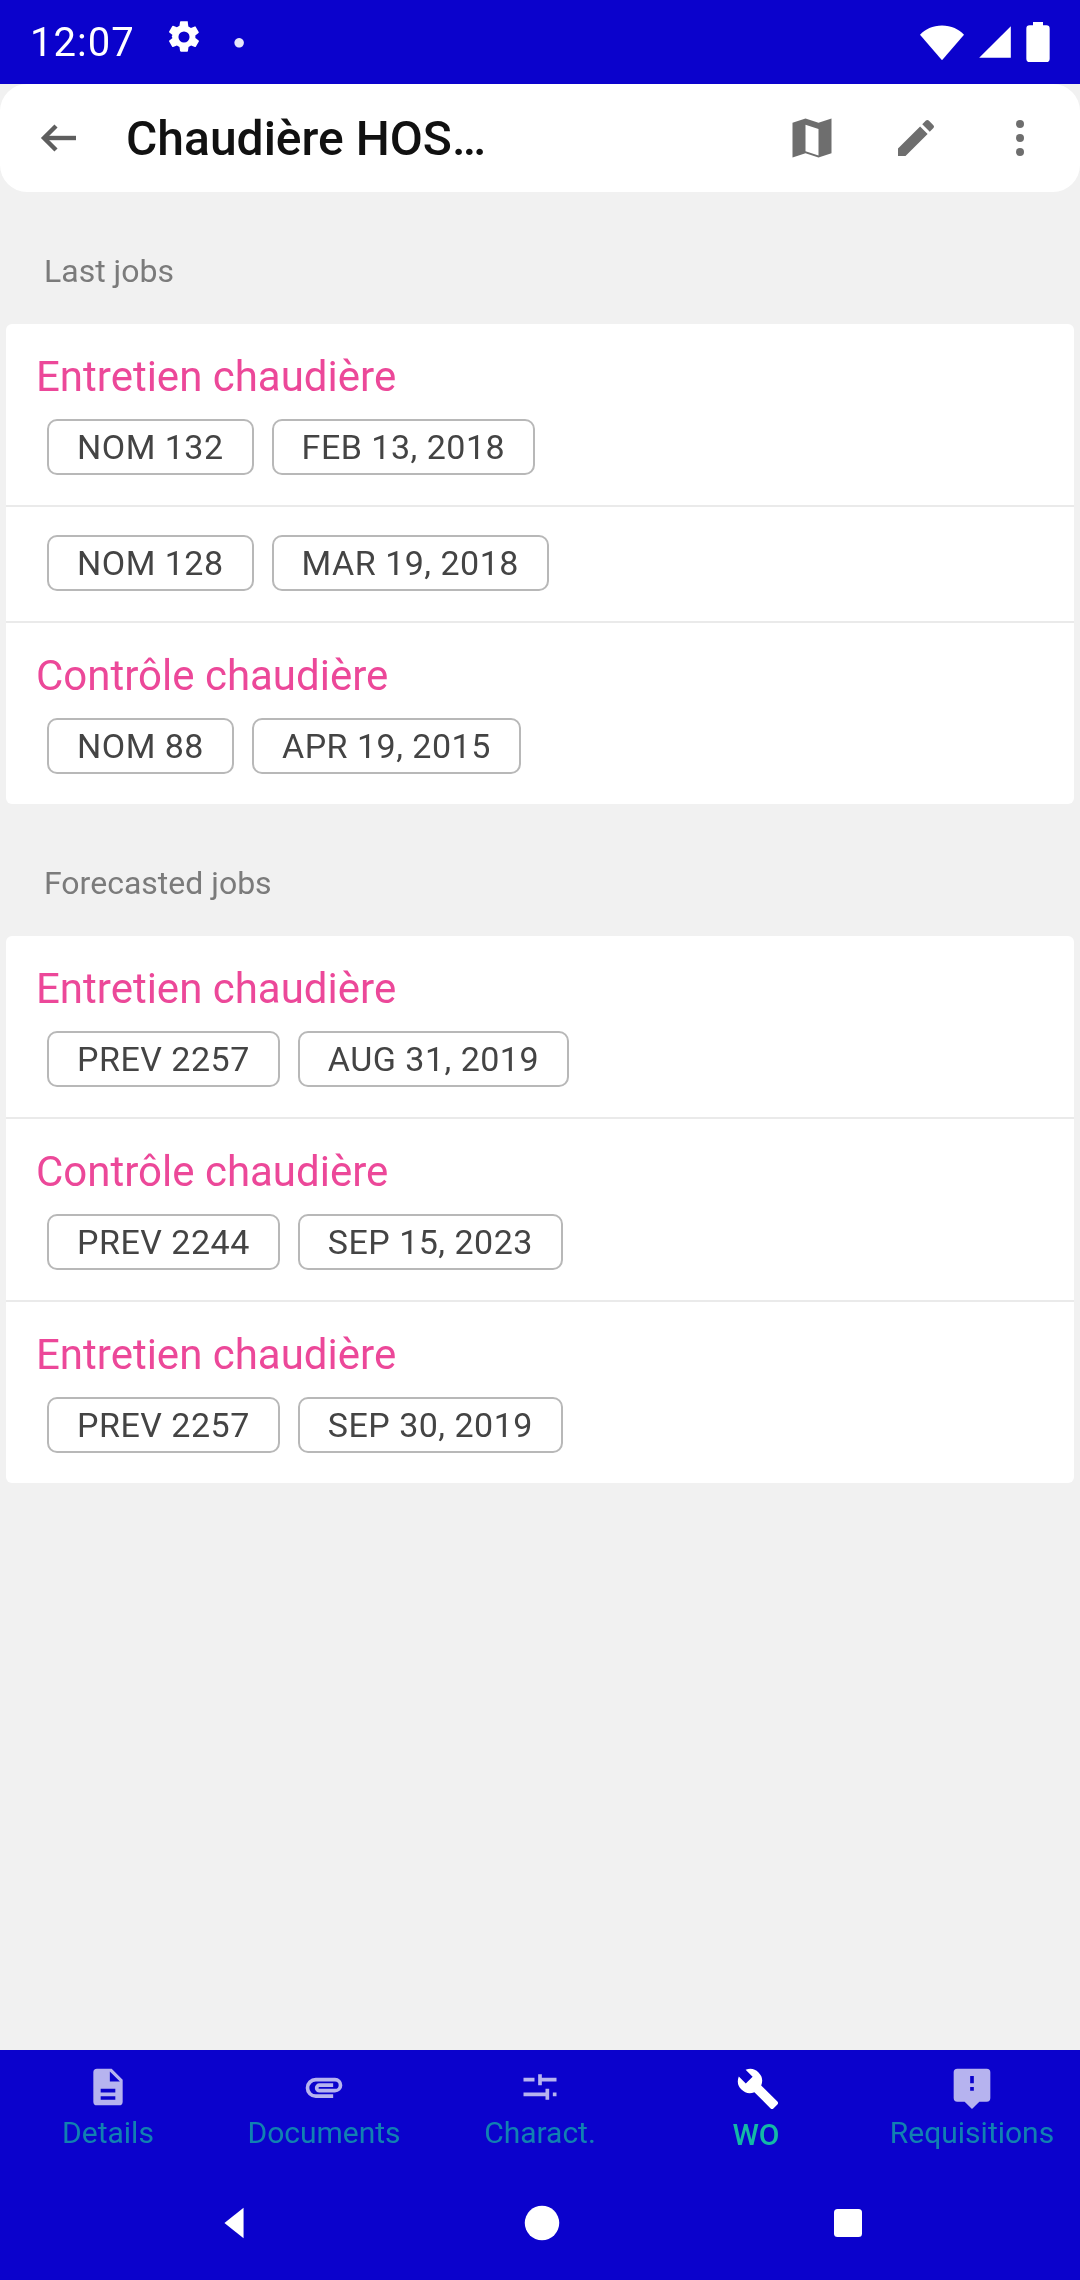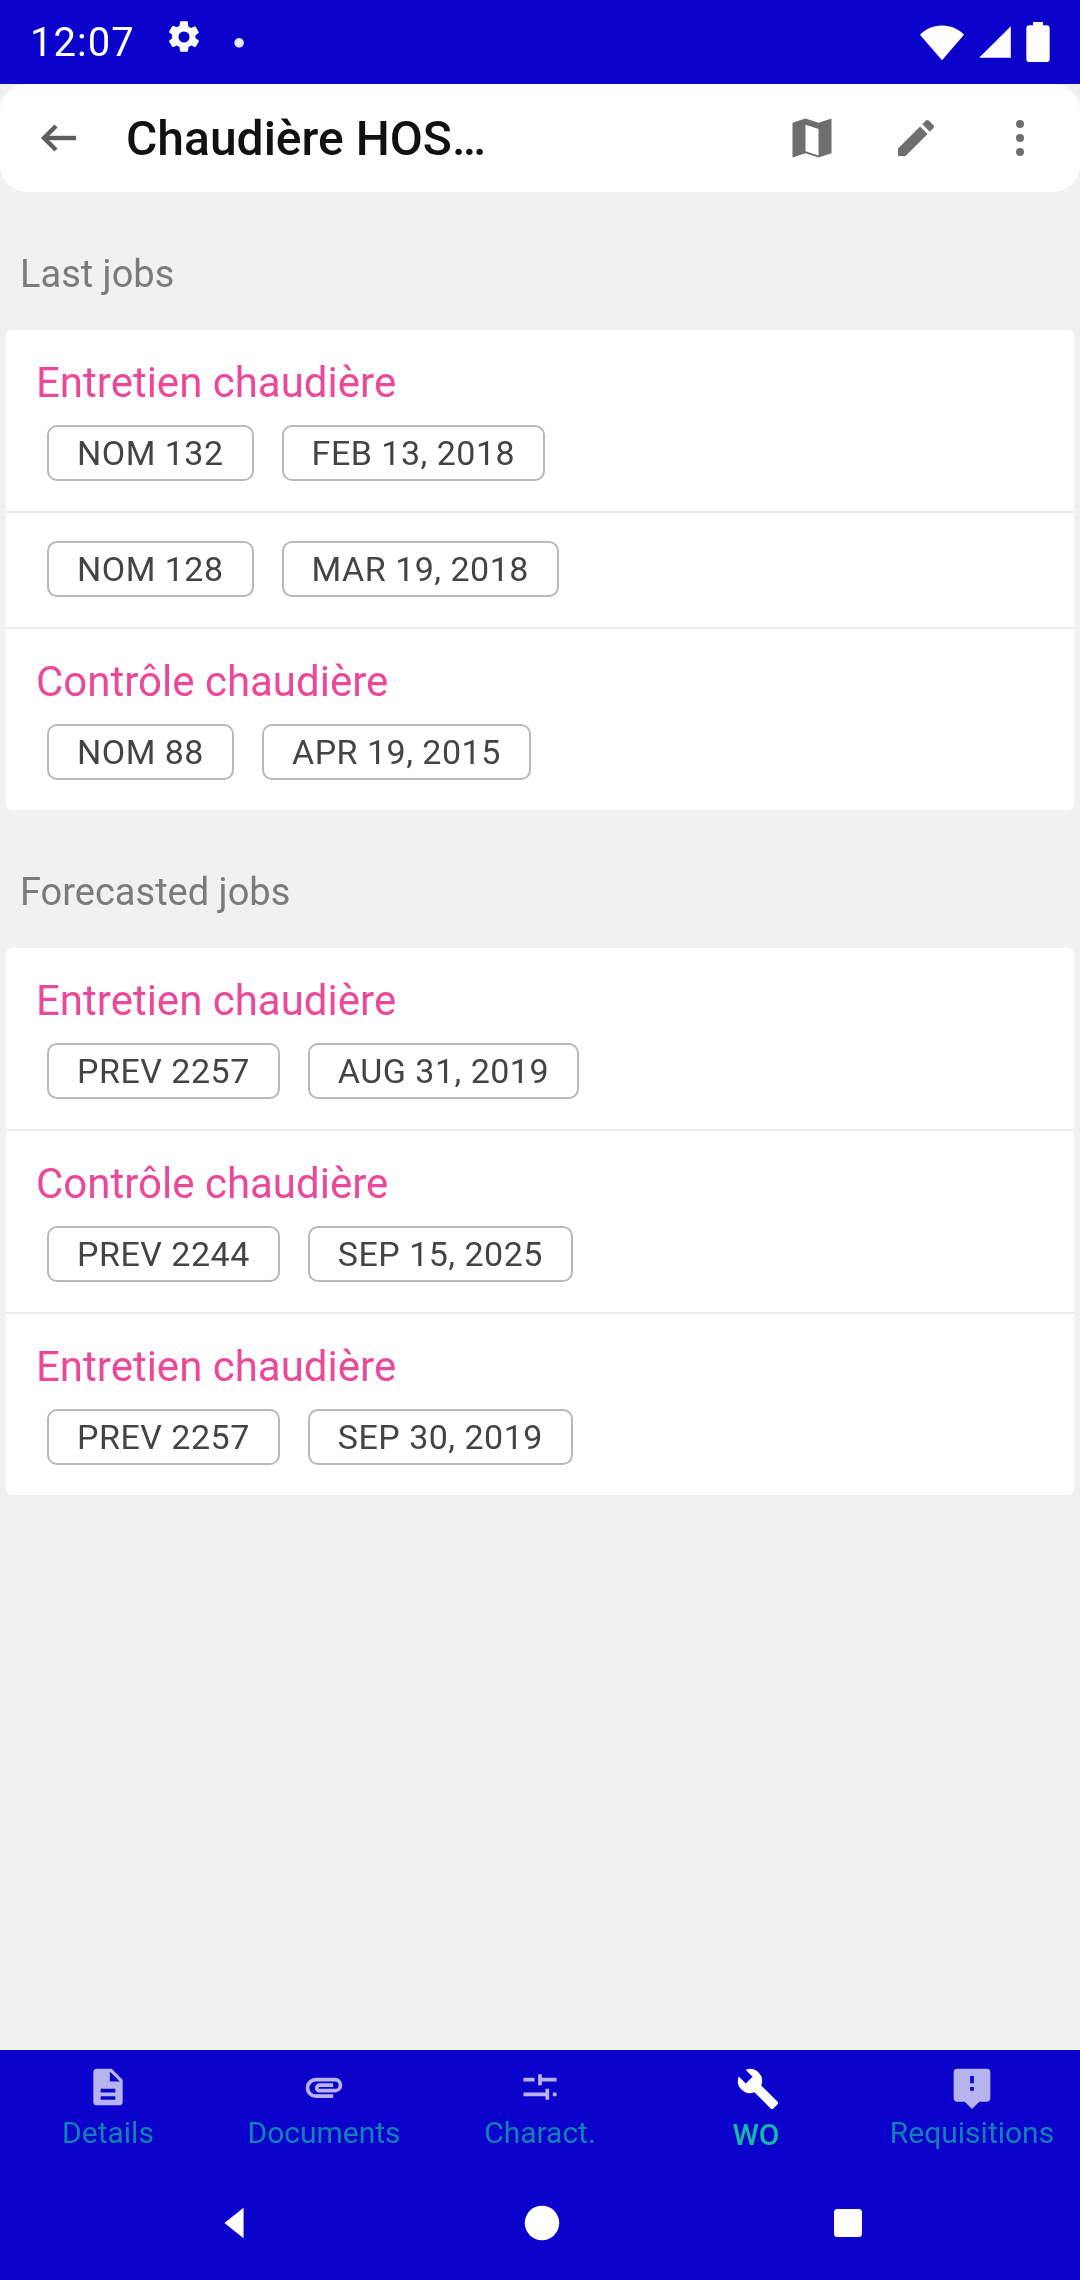--- a/index.html
+++ b/index.html
@@ -54,41 +54,41 @@
     padding-left: 10px;
   }
 
   .content {
     height: calc(100% - 118px - 108px - 115px - 115px);
     overflow: hidden;
     position: relative;
   }
 
   .section-header {
-    font-size: 38px;
+    font-size: 32px;
     color: #7b7b7b;
-    padding: 60px 20px 34px;
+    padding: 60px 44px 34px;
   }
 
   .card {
     background: #ffffff;
     margin: 0 6px;
     border-radius: 6px;
   }
   .row {
     padding: 28px 30px 30px;
     border-bottom: 2px solid #eaeaea;
   }
   .row:last-child { border-bottom: none; }
   .row .job-title {
     font-size: 42px;
     color: #ec4899;
     margin-bottom: 18px;
   }
-  .chips { display: flex; gap: 28px; padding-left: 11px; }
+  .chips { display: flex; gap: 18px; padding-left: 11px; }
   .chip {
     border: 2px solid #b8b8b8;
     border-radius: 10px;
     padding: 6px 28px;
     font-size: 34px;
     color: #444;
     letter-spacing: 0.5px;
   }
 
   .bottom-nav {
@@ -217,21 +217,21 @@
       <div class="job-title">Entretien chaudière</div>
       <div class="chips">
         <span class="chip">PREV 2257</span>
         <span class="chip">AUG 31, 2019</span>
       </div>
     </div>
     <div class="row">
       <div class="job-title">Contrôle chaudière</div>
       <div class="chips">
         <span class="chip">PREV 2244</span>
-        <span class="chip">SEP 15, 2025</span>
+        <span class="chip">SEP 15, 2023</span>
       </div>
     </div>
     <div class="row">
       <div class="job-title">Entretien chaudière</div>
       <div class="chips">
         <span class="chip">PREV 2257</span>
         <span class="chip">SEP 30, 2019</span>
       </div>
     </div>
   </div>

